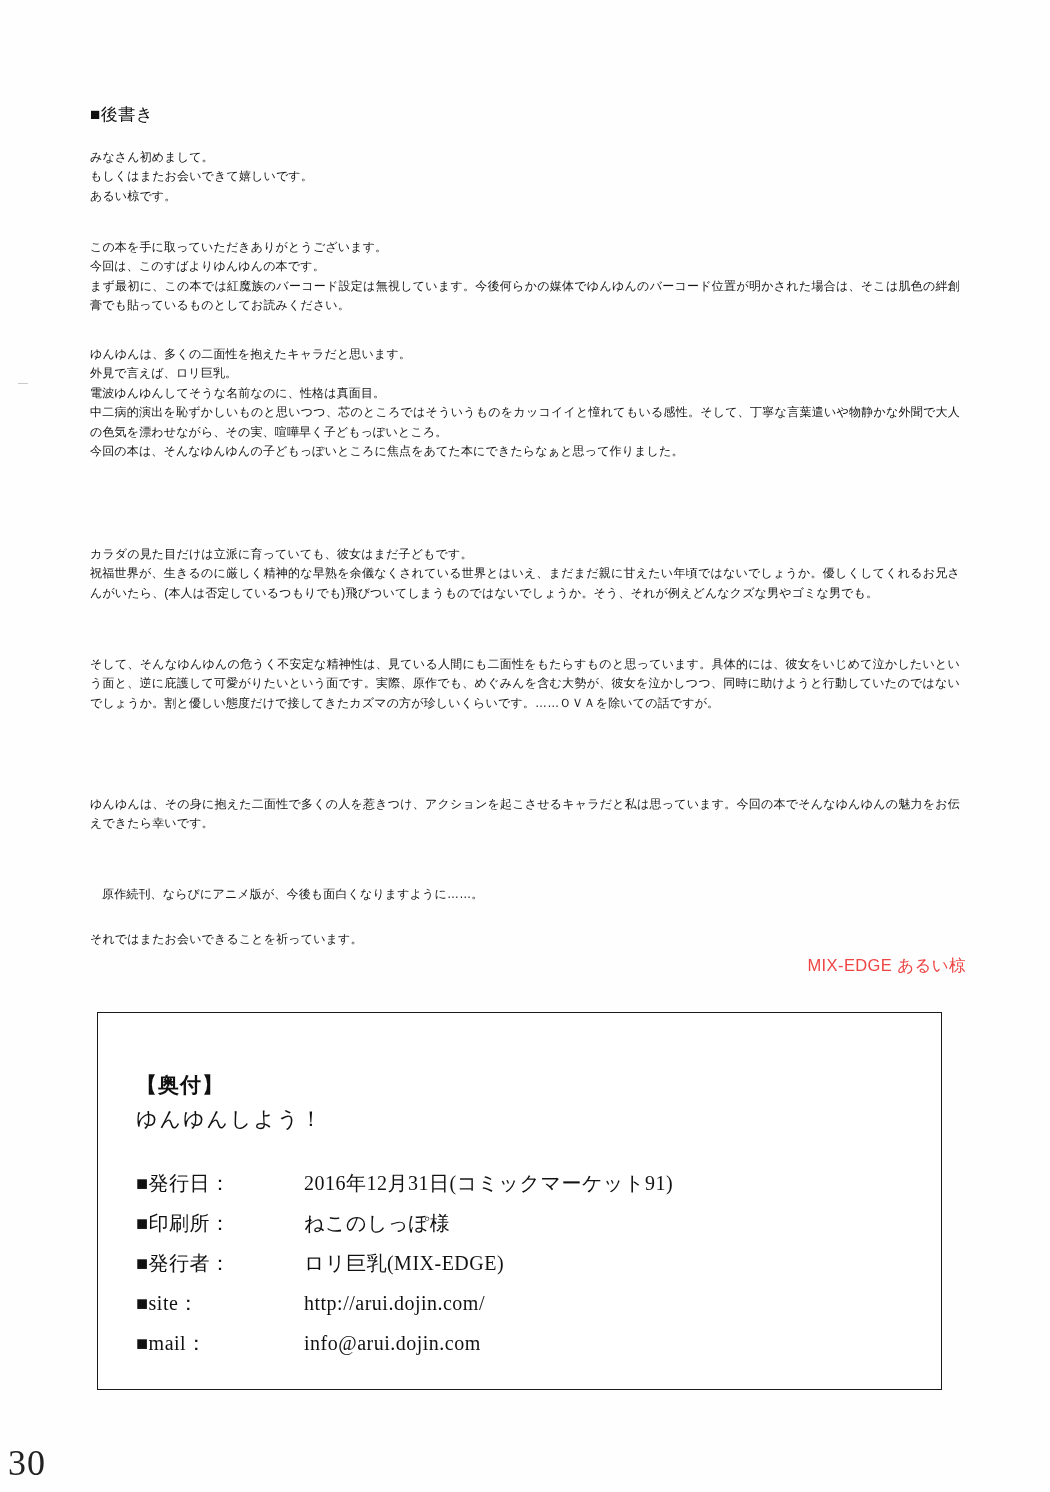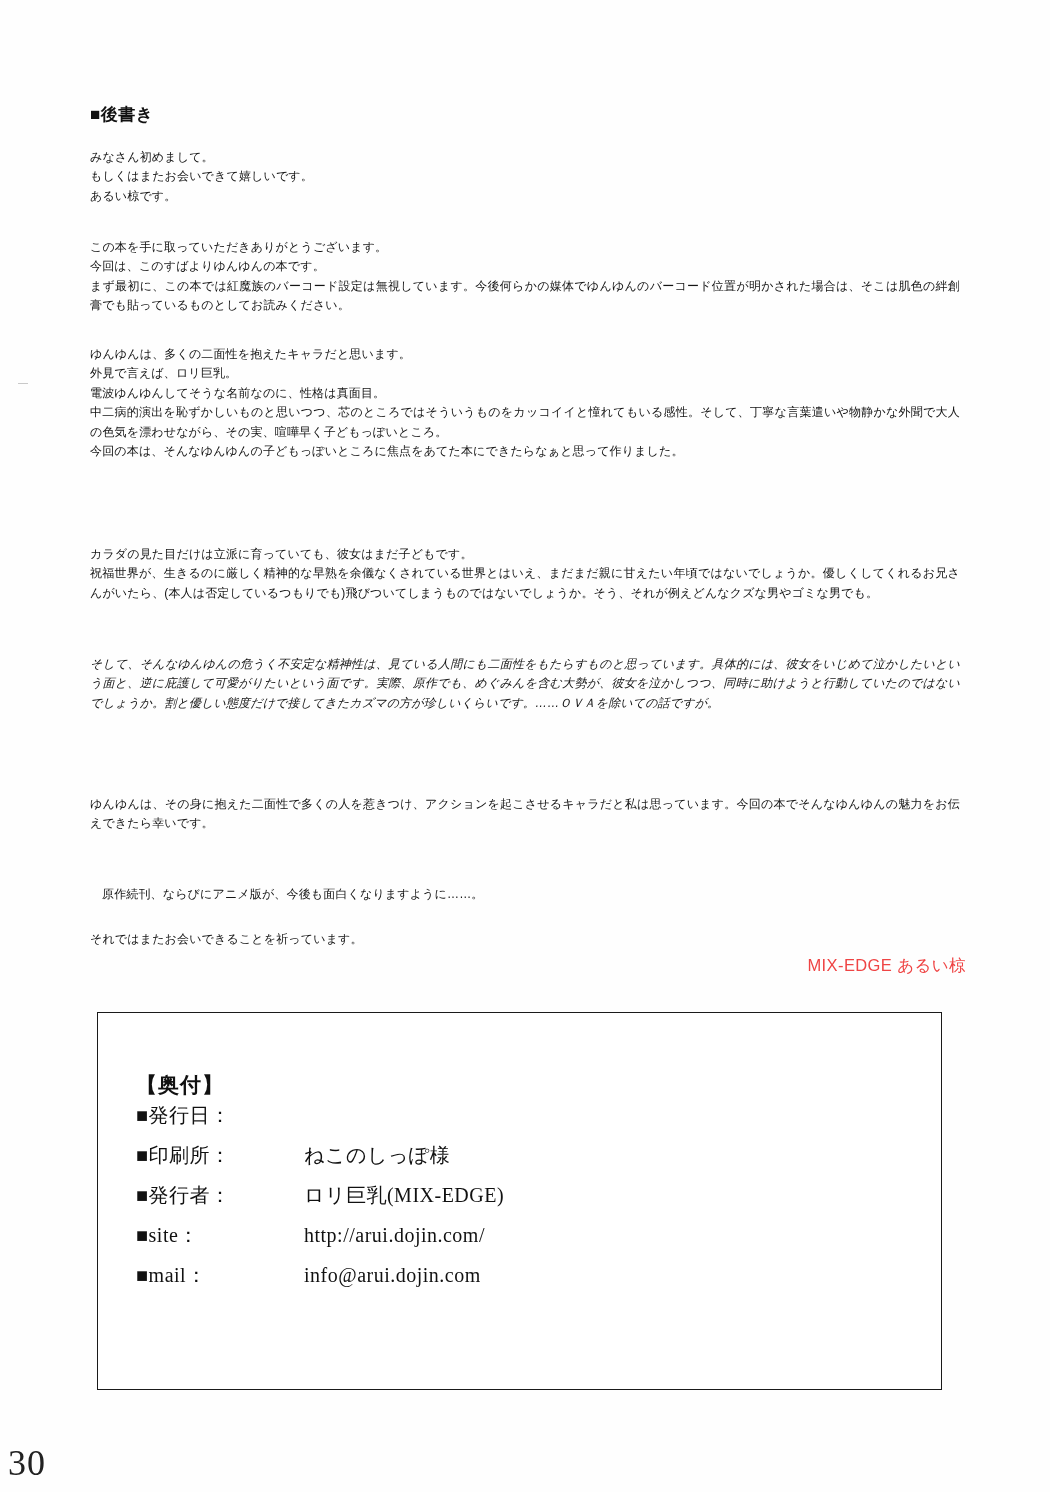--- a/index.html
+++ b/index.html
@@ -19,21 +19,21 @@
     position: absolute;
     inset: 0;
     background: #fefefe;
   }
   
   .afterword-heading {
     position: absolute;
     left: 90px;
     top: 103px;
     font-size: 17px;
-    font-weight: 700;
+    font-weight: 400;
     letter-spacing: 0.5px;
     color: #111;
   }
   .body-block {
     position: absolute;
     left: 90px;
     width: 870px;
     font-size: 12px;
     line-height: 1.62;
     color: #141414;
@@ -139,33 +139,35 @@
   <div class="body-block p2" style="white-space: pre-line;">この本を手に取っていただきありがとうございます。
 今回は、このすばよりゆんゆんの本です。
 まず最初に、この本では紅魔族のバーコード設定は無視しています。今後何らかの媒体でゆんゆんのバーコード位置が明かされた場合は、そこは肌色の絆創膏でも貼っているものとしてお読みください。</div>
   <div class="body-block p3" style="white-space: pre-line;">ゆんゆんは、多くの二面性を抱えたキャラだと思います。
 外見で言えば、ロリ巨乳。
 電波ゆんゆんしてそうな名前なのに、性格は真面目。
 中二病的演出を恥ずかしいものと思いつつ、芯のところではそういうものをカッコイイと憧れてもいる感性。そして、丁寧な言葉遣いや物静かな外聞で大人の色気を漂わせながら、その実、喧嘩早く子どもっぽいところ。
 今回の本は、そんなゆんゆんの子どもっぽいところに焦点をあてた本にできたらなぁと思って作りました。</div>
   <div class="body-block p4" style="white-space: pre-line;">カラダの見た目だけは立派に育っていても、彼女はまだ子どもです。
 祝福世界が、生きるのに厳しく精神的な早熟を余儀なくされている世界とはいえ、まだまだ親に甘えたい年頃ではないでしょうか。優しくしてくれるお兄さんがいたら、(本人は否定しているつもりでも)飛びついてしまうものではないでしょうか。そう、それが例えどんなクズな男やゴミな男でも。</div>
-  <div class="body-block p5" style="white-space: pre-line; font-style: italic;">そして、そんなゆんゆんの危うく不安定な精神性は、見ている人間にも二面性をもたらすものと思っています。具体的には、彼女をいじめて泣かしたいという面と、逆に庇護して可愛がりたいという面です。実際、原作でも、めぐみんを含む大勢が、彼女を泣かしつつ、同時に助けようと行動していたのではないでしょうか。割と優しい態度だけで接してきたカズマの方が珍しいくらいです。……ＯＶＡを除いての話ですが。</div>
+  <div class="body-block p5" style="white-space: pre-line;">そして、そんなゆんゆんの危うく不安定な精神性は、見ている人間にも二面性をもたらすものと思っています。具体的には、彼女をいじめて泣かしたいという面と、逆に庇護して可愛がりたいという面です。実際、原作でも、めぐみんを含む大勢が、彼女を泣かしつつ、同時に助けようと行動していたのではないでしょうか。割と優しい態度だけで接してきたカズマの方が珍しいくらいです。……ＯＶＡを除いての話ですが。</div>
   <div class="body-block p6" style="white-space: pre-line;">ゆんゆんは、その身に抱えた二面性で多くの人を惹きつけ、アクションを起こさせるキャラだと私は思っています。今回の本でそんなゆんゆんの魅力をお伝えできたら幸いです。</div>
   <div class="body-block p7" style="white-space: pre-line;">原作続刊、ならびにアニメ版が、今後も面白くなりますように……。</div>
   <div class="body-block p8" style="white-space: pre-line;">それではまたお会いできることを祈っています。</div>
 
   <div class="signature">MIX-EDGE あるい椋</div>
 
   <div class="colophon">
     <div class="colophon-inner">
       <div class="colophon-title">【奥付】</div>
+      <div class="colophon-subtitle">ゆんゆんしよう！</div>
 
       <div class="colophon-row">
         <div class="row-label">■発行日：</div>
+        <div class="row-value">2016年12月31日(コミックマーケット91)</div>
       </div>
 
       <div class="colophon-row">
         <div class="row-label">■印刷所：</div>
         <div class="row-value">ねこのしっぽ様</div>
       </div>
 
       <div class="colophon-row">
         <div class="row-label">■発行者：</div>
         <div class="row-value">ロリ巨乳(MIX-EDGE)</div>

